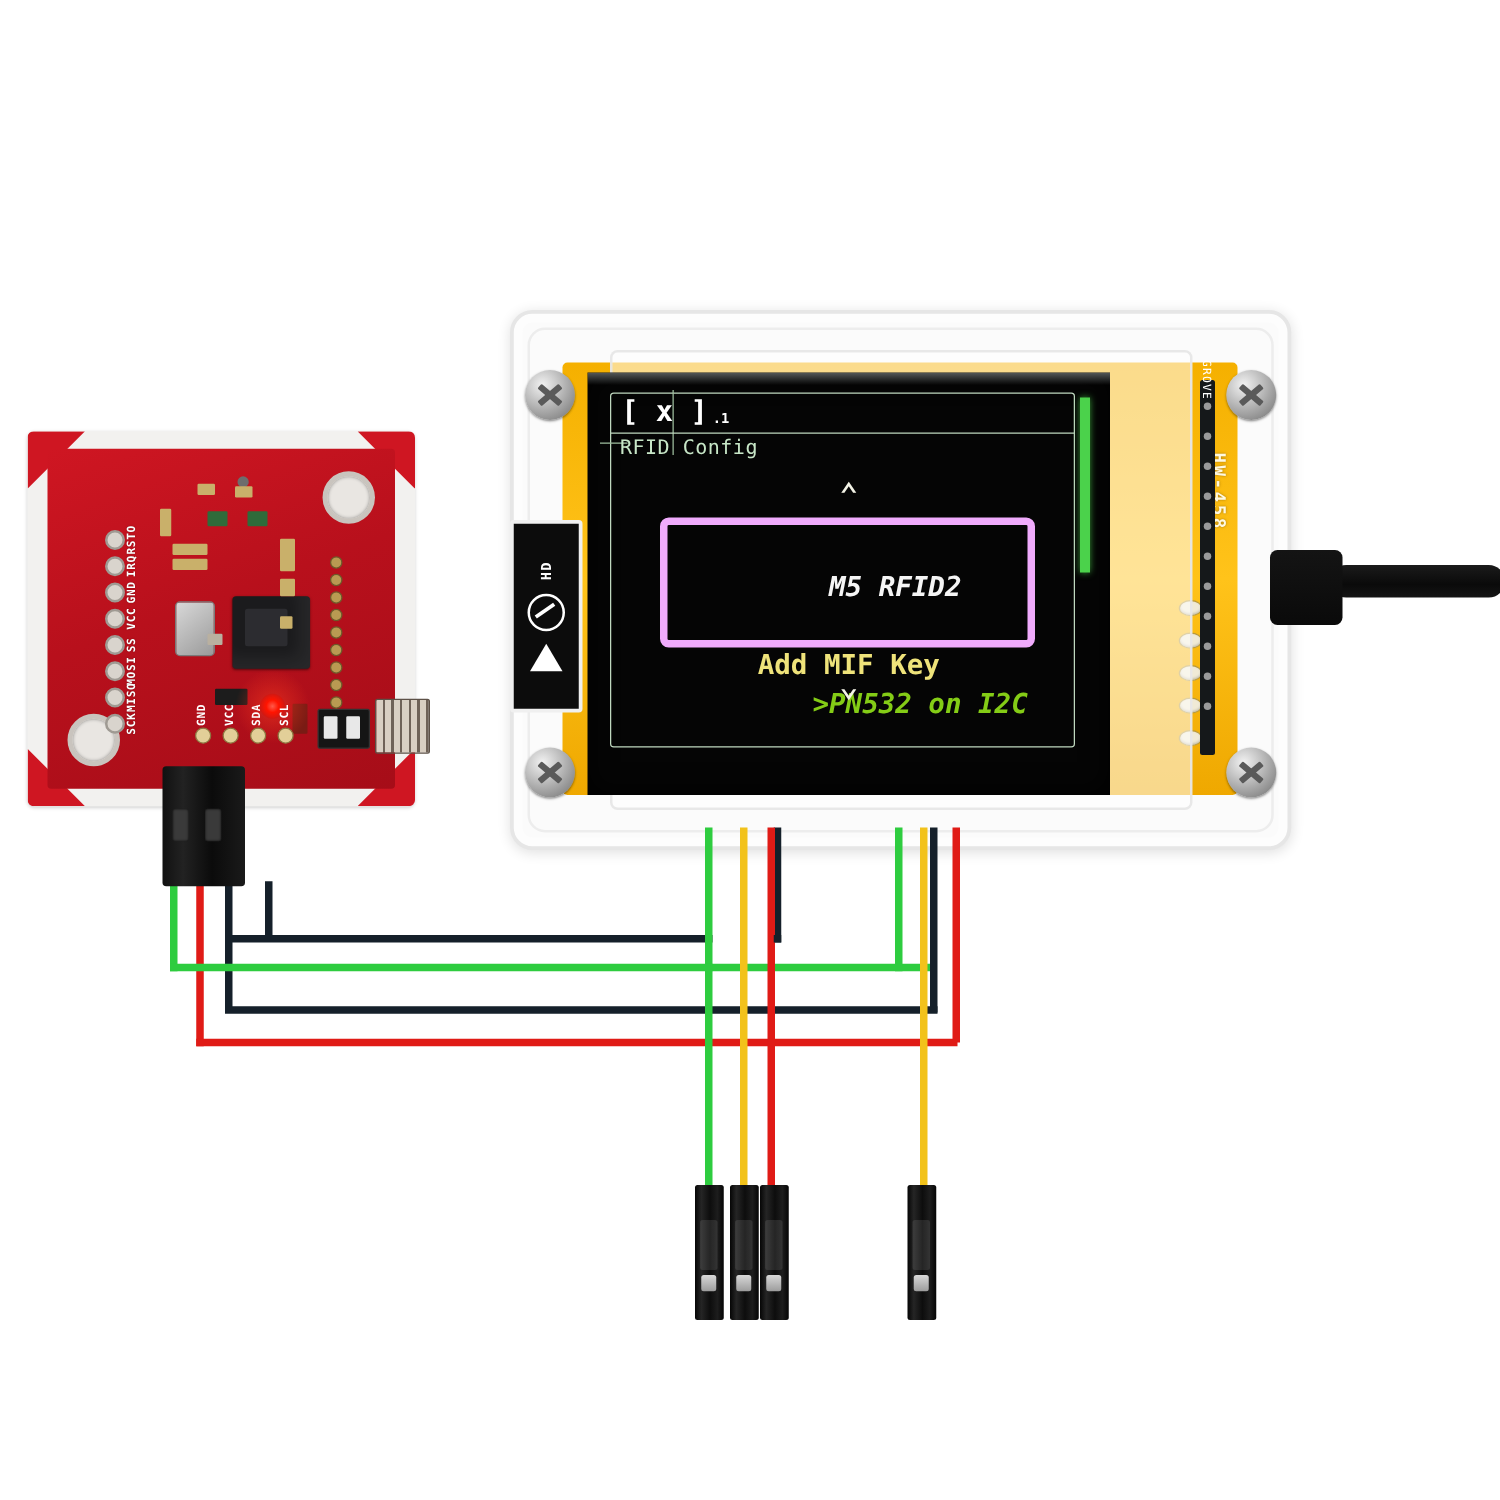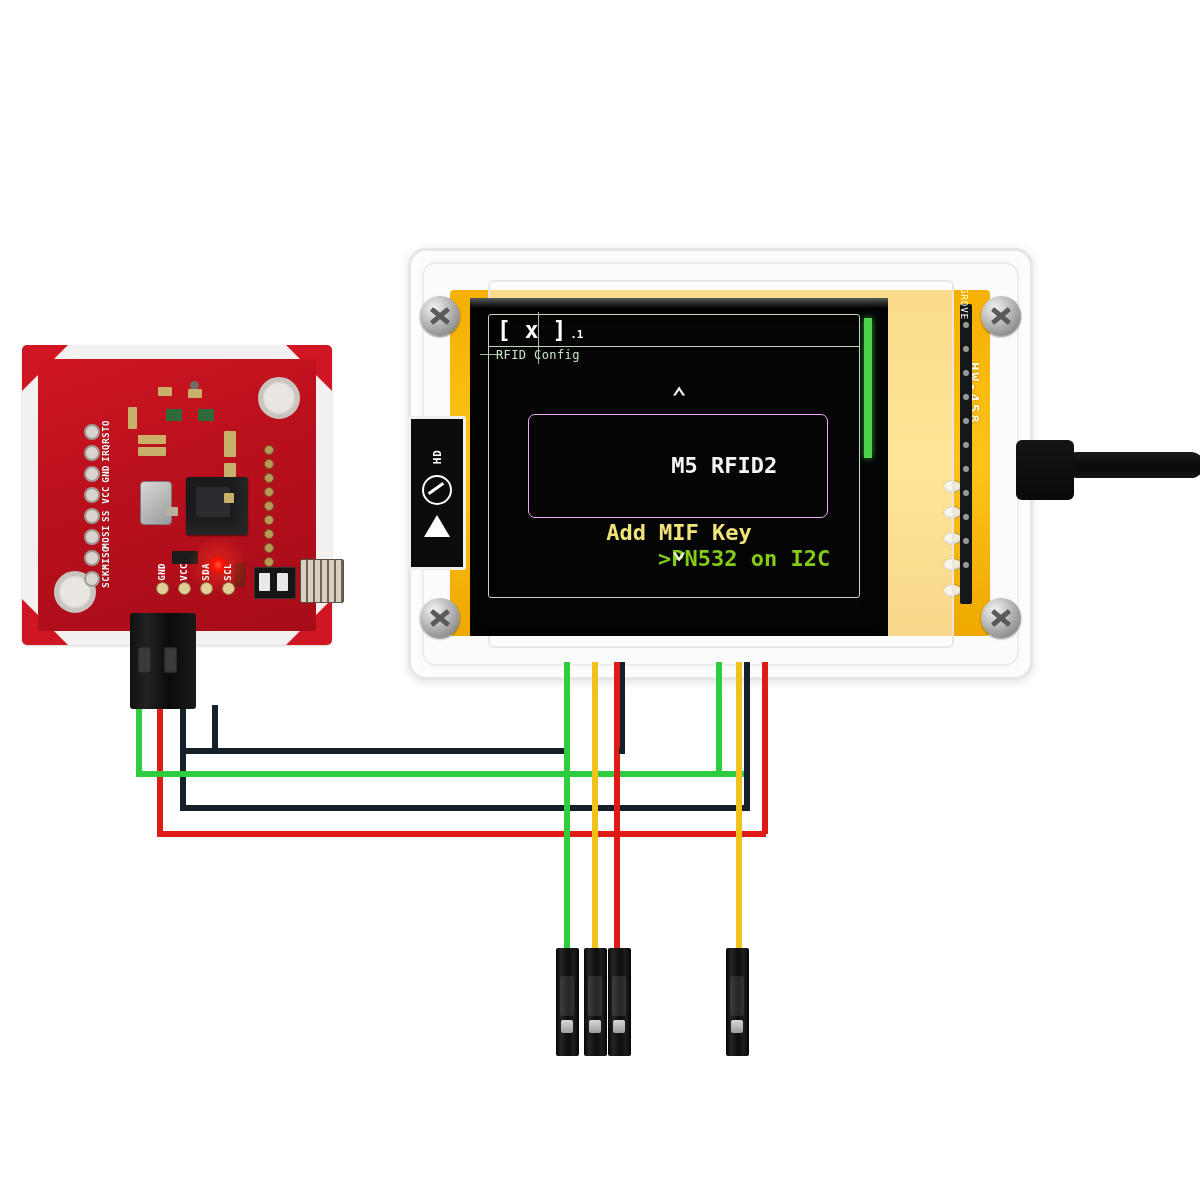--- a/index.html
+++ b/index.html
@@ -189,37 +189,37 @@
   }
   .m5logo{
     display:flex;align-items:center;gap:4px;margin-left:9px;
     font-family:"DejaVu Sans Mono", monospace;
     font-size:23px;font-weight:bold;color:#ffffff;line-height:1;
   }
   .m5logo .suffix{font-size:11px;align-self:flex-end;margin-bottom:2px;}
   .ui-subtitle{
     position:absolute;left:26px;top:50px;
     font-family:"DejaVu Sans Mono", monospace;
-    font-size:12px;color:#c7e6c7;letter-spacing:.4px;
+    font-size:16px;color:#c7e6c7;letter-spacing:.4px;
   }
   .crosshair-v{position:absolute;left:68px;top:14px;width:1px;height:52px;background:#9fbf9f;}
   .crosshair-h{position:absolute;left:10px;top:56px;width:22px;height:1px;background:#9fbf9f;}
 
   .chev{
     position:absolute;left:50%;transform:translateX(-50%);
     font-family:"DejaVu Sans Mono", monospace;
     color:#f3f3e6;font-size:26px;font-weight:bold;line-height:1;
   }
   .chev-up{top:86px;}
   .chev-dn{top:238px;}
 
   .menu-box{
     position:absolute;left:58px;top:116px;width:300px;height:104px;
-    border:1px solid #f0abfc;border-radius:7px;
-    padding:4px 0 0 13px;box-sizing:border-box;
+    border:6px solid #f0abfc;border-radius:7px;
+    padding:4px 0 0 0;box-sizing:border-box;font-style:italic;
   }
   .menu-item{
     font-family:"DejaVu Sans Mono", monospace;
     font-size:22px;font-weight:bold;line-height:31px;
     letter-spacing:0px;white-space:pre;padding-left:10px;
   }
   .mi-white{color:#f5f5f5;}
   .mi-green{color:#84cc16;}
   .extra-item{
     position:absolute;left:0;right:0;top:222px;text-align:center;

